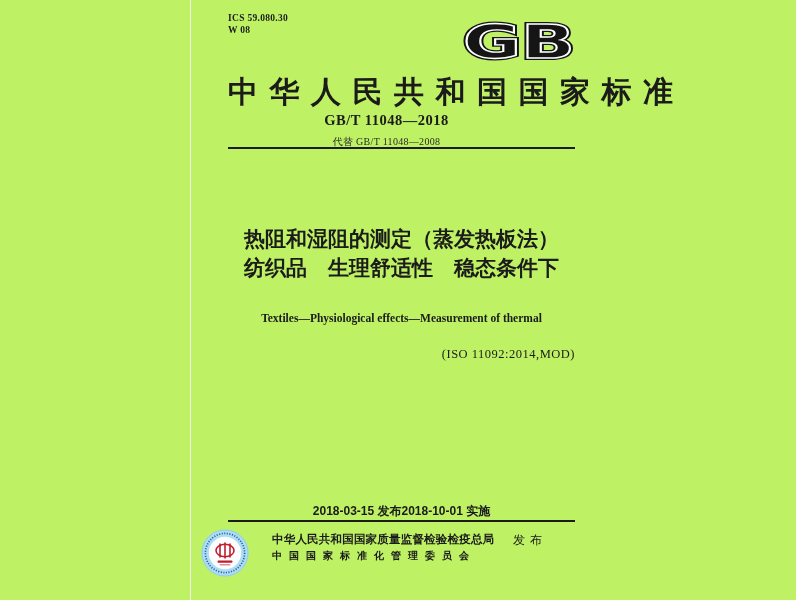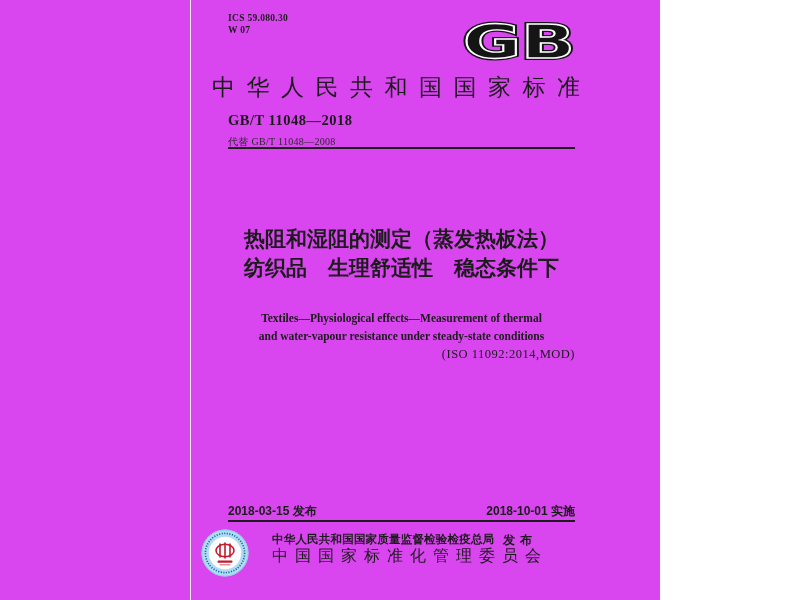--- a/index.html
+++ b/index.html
@@ -1,66 +1,66 @@
 <!DOCTYPE html>
 <html><head>
 <meta charset="utf-8">
 <style>
   *{margin:0;padding:0;box-sizing:border-box}
   html,body{width:800px;height:600px;background:#ffffff}
   body{font-family:"Liberation Serif","DejaVu Serif",serif;color:#1b1b1b}
-  .screen{position:relative;width:660px;height:600px;background:#d946ef;overflow:hidden}
+  .screen{position:relative;width:796px;height:600px;background:#bef264;overflow:hidden}
   .serif{font-family:"Liberation Serif","DejaVu Serif",serif}
   .sans{font-family:"Liberation Sans","DejaVu Sans",sans-serif}
 
   .scan-edge{position:absolute;left:190px;top:0;width:1px;height:100%;background:#f0f0f0}
 
   .ics{position:absolute;left:228px;top:13px;font-size:9.5px;font-weight:bold;line-height:11.5px;letter-spacing:.3px}
 
   .gb-logo{position:absolute;left:460px;top:18px}
 
-  .heading{position:absolute;left:212px;top:72px;font-size:23px;font-weight:normal;
+  .heading{position:absolute;left:228px;top:72px;font-size:30px;font-weight:bold;
            letter-spacing:11.5px;white-space:nowrap}
 
-  .num-block{position:absolute;left:228px;top:112px;width:333px;text-align:left}
+  .num-block{position:absolute;left:220px;top:112px;width:333px;text-align:center}
   .std-number{font-size:14.5px;font-weight:bold;letter-spacing:.5px}
   .replaces{font-size:10px;margin-top:6px;letter-spacing:.3px;color:#2a2a2a}
 
   .rule{position:absolute;left:228px;width:347px;height:2px;background:#1c1c1c}
   .rule-top{top:147px}
   .rule-bottom{top:520px}
 
   .title-zh{position:absolute;left:218px;top:224px;width:367px;text-align:center;
             font-size:21px;line-height:29px;font-weight:bold}
   .title-en{position:absolute;left:228px;top:310px;width:347px;text-align:center;
             font-size:11.5px;line-height:17.5px;font-weight:bold}
   .iso{position:absolute;left:228px;top:347px;width:347px;text-align:right;
        font-size:12.5px;letter-spacing:.5px}
 
   .dates{position:absolute;left:228px;top:503px;width:347px;display:flex;
-         justify-content:space-between;font-size:12px;font-weight:bold}
+         justify-content:center;font-size:12px;font-weight:bold}
 
   .stamp{position:absolute;left:201px;top:529px}
 
   .pub-row{position:absolute;left:272px;top:532px;display:flex;align-items:flex-start}
   .pub-names{width:221px}
   .pub1{font-size:11.5px;font-weight:bold;white-space:nowrap;line-height:15.5px;letter-spacing:.2px}
-  .pub2{font-size:16px;font-weight:normal;white-space:nowrap;line-height:15.5px;letter-spacing:7px}
-  .pub-label{font-size:12px;font-weight:bold;letter-spacing:5px;margin-left:10px;white-space:nowrap}
+  .pub2{font-size:10px;font-weight:bold;white-space:nowrap;line-height:15.5px;letter-spacing:7px}
+  .pub-label{font-size:12px;font-weight:normal;letter-spacing:5px;margin-left:20px;white-space:nowrap}
 </style>
 </head>
 <body>
 
 <div class="screen">
 
   <div class="scan-edge"></div>
 
   <div class="ics serif">
     <div>ICS 59.080.30</div>
-    <div>W 07</div>
+    <div>W 08</div>
   </div>
 
   <svg class="gb-logo" width="118" height="48" viewBox="0 0 118 48">
     <text x="3" y="40" font-family="'DejaVu Sans','Liberation Sans',sans-serif" font-size="46" font-weight="bold" textLength="112" lengthAdjust="spacingAndGlyphs" fill="#151515" stroke="#151515" stroke-width="4">GB</text>
     <text x="3" y="40" font-family="'DejaVu Sans','Liberation Sans',sans-serif" font-size="46" font-weight="bold" textLength="112" lengthAdjust="spacingAndGlyphs" fill="none" stroke="#ffffff" stroke-width="1.4">GB</text>
   </svg>
 
   <h1 class="heading serif">中华人民共和国国家标准</h1>
 
   <div class="num-block serif">
@@ -70,21 +70,20 @@
 
   <div class="rule rule-top"></div>
 
   <h2 class="title-zh sans">
     <div>热阻和湿阻的测定（蒸发热板法）</div>
     <div>纺织品　生理舒适性　稳态条件下</div>
   </h2>
 
   <div class="title-en serif">
     <div>Textiles—Physiological effects—Measurement of thermal</div>
-    <div>and water-vapour resistance under steady-state conditions</div>
   </div>
 
   <div class="iso serif">(ISO 11092:2014,MOD)</div>
 
   <div class="dates sans">
     <span>2018-03-15 发布</span>
     <span>2018-10-01 实施</span>
   </div>
 
   <div class="rule rule-bottom"></div>

